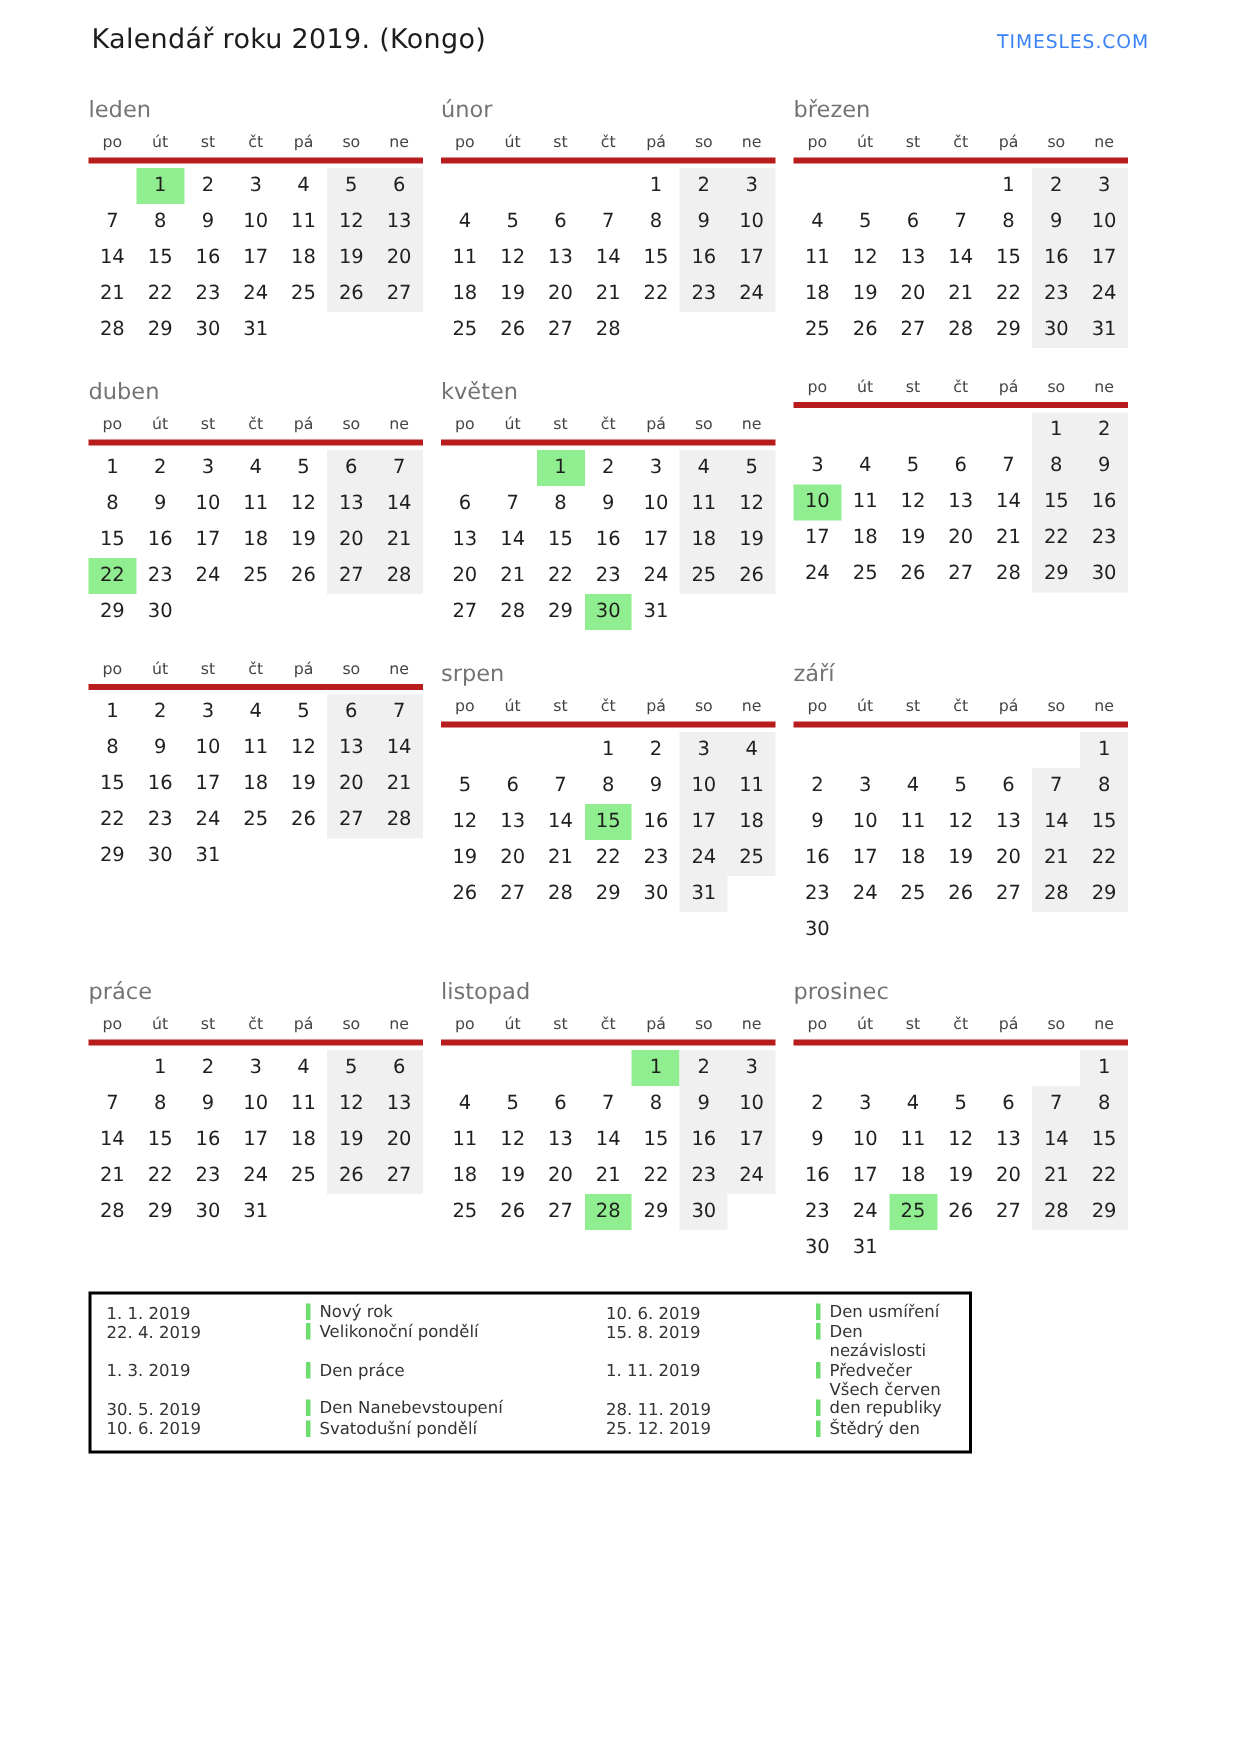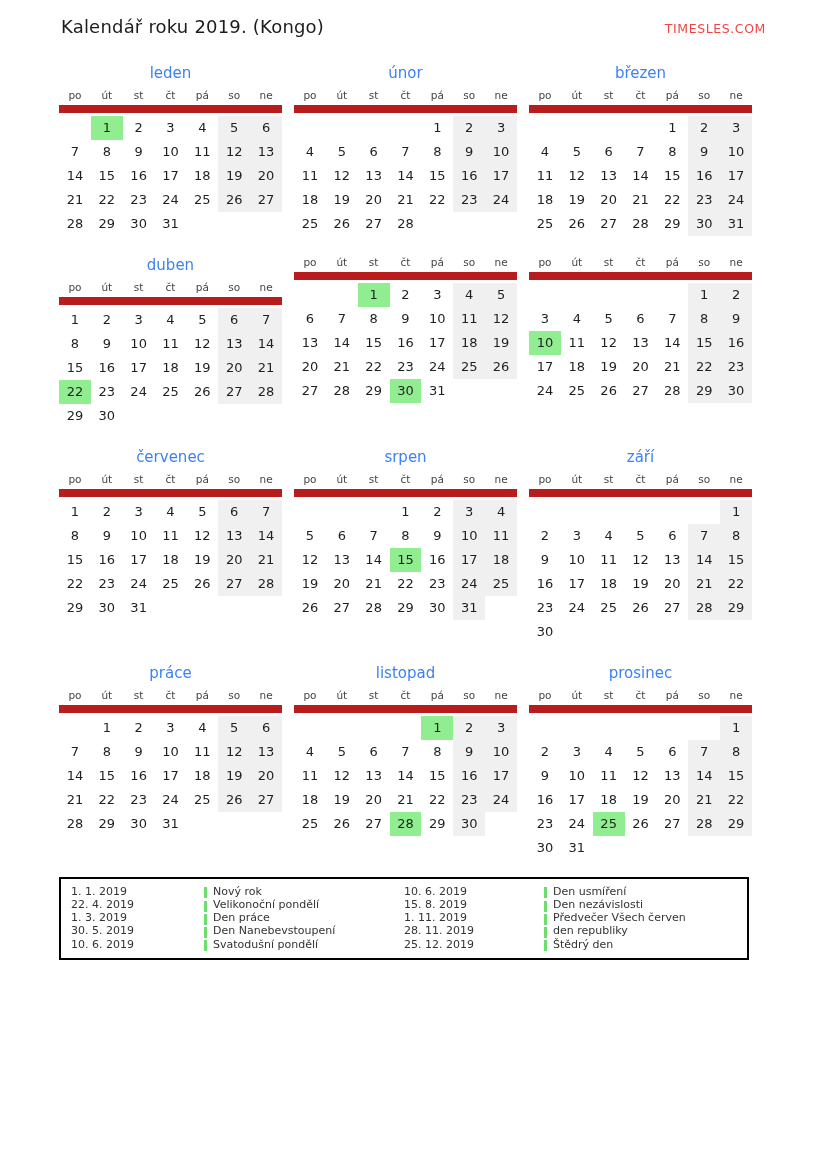--- a/index.html
+++ b/index.html
@@ -7,51 +7,51 @@
   body {
     width: 827px; height: 1169px; background:#ffffff;
     font-family:"DejaVu Sans","Liberation Sans",sans-serif;
     color:#222;
   }
   .page { padding: 16px 59px 1px 59px; }
 
   
   .hdr { display:flex; justify-content:space-between; align-items:baseline; padding:0 2px; }
   .page-title { font-size:18px; font-weight:500; color:#1c1c1c; margin:0; letter-spacing:0.2px; }
-  .brand { font-size:12.5px; color:#ef4444; letter-spacing:0.6px; text-decoration:none; font-weight:500; }
+  .brand { font-size:12.5px; color:#3b82f6; letter-spacing:0.6px; text-decoration:none; font-weight:500; }
 
   
   .cal-grid {
     display:grid; grid-template-columns:repeat(3,223px);
     column-gap:12px; row-gap:19px; margin-top:26px; align-items:start;
   }
   .month { width:223px; }
-  .month-title { text-align:center; color:#3b82f6; font-size:15px; line-height:20px; margin-bottom:5px; }
+  .month-title { text-align:left; color:#737373; font-size:15px; line-height:20px; margin-bottom:5px; }
   .weekdays {
     display:grid; grid-template-columns:repeat(7,1fr);
-    border-bottom:8px solid #b91c1c; padding-bottom:3px;
+    border-bottom:4px solid #b91c1c; padding-bottom:3px;
   }
   .wd { text-align:center; font-size:10.5px; color:#444; line-height:14px; }
   .weeks { margin-top:3px; }
   .week { display:grid; grid-template-columns:repeat(7,1fr); }
   .day { height:24px; line-height:24px; text-align:center; font-size:13px; color:#1f1f1f; }
   .day.weekend { background:#f0f0f0; }
   .day.holiday { background:#90ee90; }
 
   
   .legend {
-    margin-top:17px; width:690px; border:2px solid #000;
+    margin-top:17px; width:589px; border:2px solid #000;
     padding:6px 8px 7px 10px;
   }
   .legend-grid {
     display:grid; grid-template-columns:133px 200px 140px 1fr;
     font-size:11px; line-height:12.8px; color:#333;
   }
   .ldate { padding-top:0.5px; }
-  .lname { display:flex; align-items:flex-end; gap:6px; }
+  .lname { display:flex; align-items:flex-start; gap:6px; }
   .bar { display:inline-block; width:3px; height:11px; background:#6fdc6f; flex:0 0 3px; }
 </style>
 </head>
 <body>
 
 <div class="page">
   <div class="hdr">
     <h1 class="page-title">Kalendář roku 2019. (Kongo)</h1>
     <a class="brand" href="#">TIMESLES.COM</a>
   </div>
@@ -287,20 +287,21 @@
             <span class="day">30</span>
             <span class="day"></span>
             <span class="day"></span>
             <span class="day"></span>
             <span class="day"></span>
             <span class="day"></span>
           </div>
         </div>
       </div>
       <div class="month">
+        <div class="month-title">květen</div>
         <div class="weekdays">
           <span class="wd">po</span>
           <span class="wd">út</span>
           <span class="wd">st</span>
           <span class="wd">čt</span>
           <span class="wd">pá</span>
           <span class="wd">so</span>
           <span class="wd">ne</span>
         </div>
         <div class="weeks">
@@ -403,21 +404,20 @@
             <span class="day">25</span>
             <span class="day">26</span>
             <span class="day">27</span>
             <span class="day">28</span>
             <span class="day weekend">29</span>
             <span class="day weekend">30</span>
           </div>
         </div>
       </div>
       <div class="month">
-        <div class="month-title">červenec</div>
         <div class="weekdays">
           <span class="wd">po</span>
           <span class="wd">út</span>
           <span class="wd">st</span>
           <span class="wd">čt</span>
           <span class="wd">pá</span>
           <span class="wd">so</span>
           <span class="wd">ne</span>
         </div>
         <div class="weeks">

